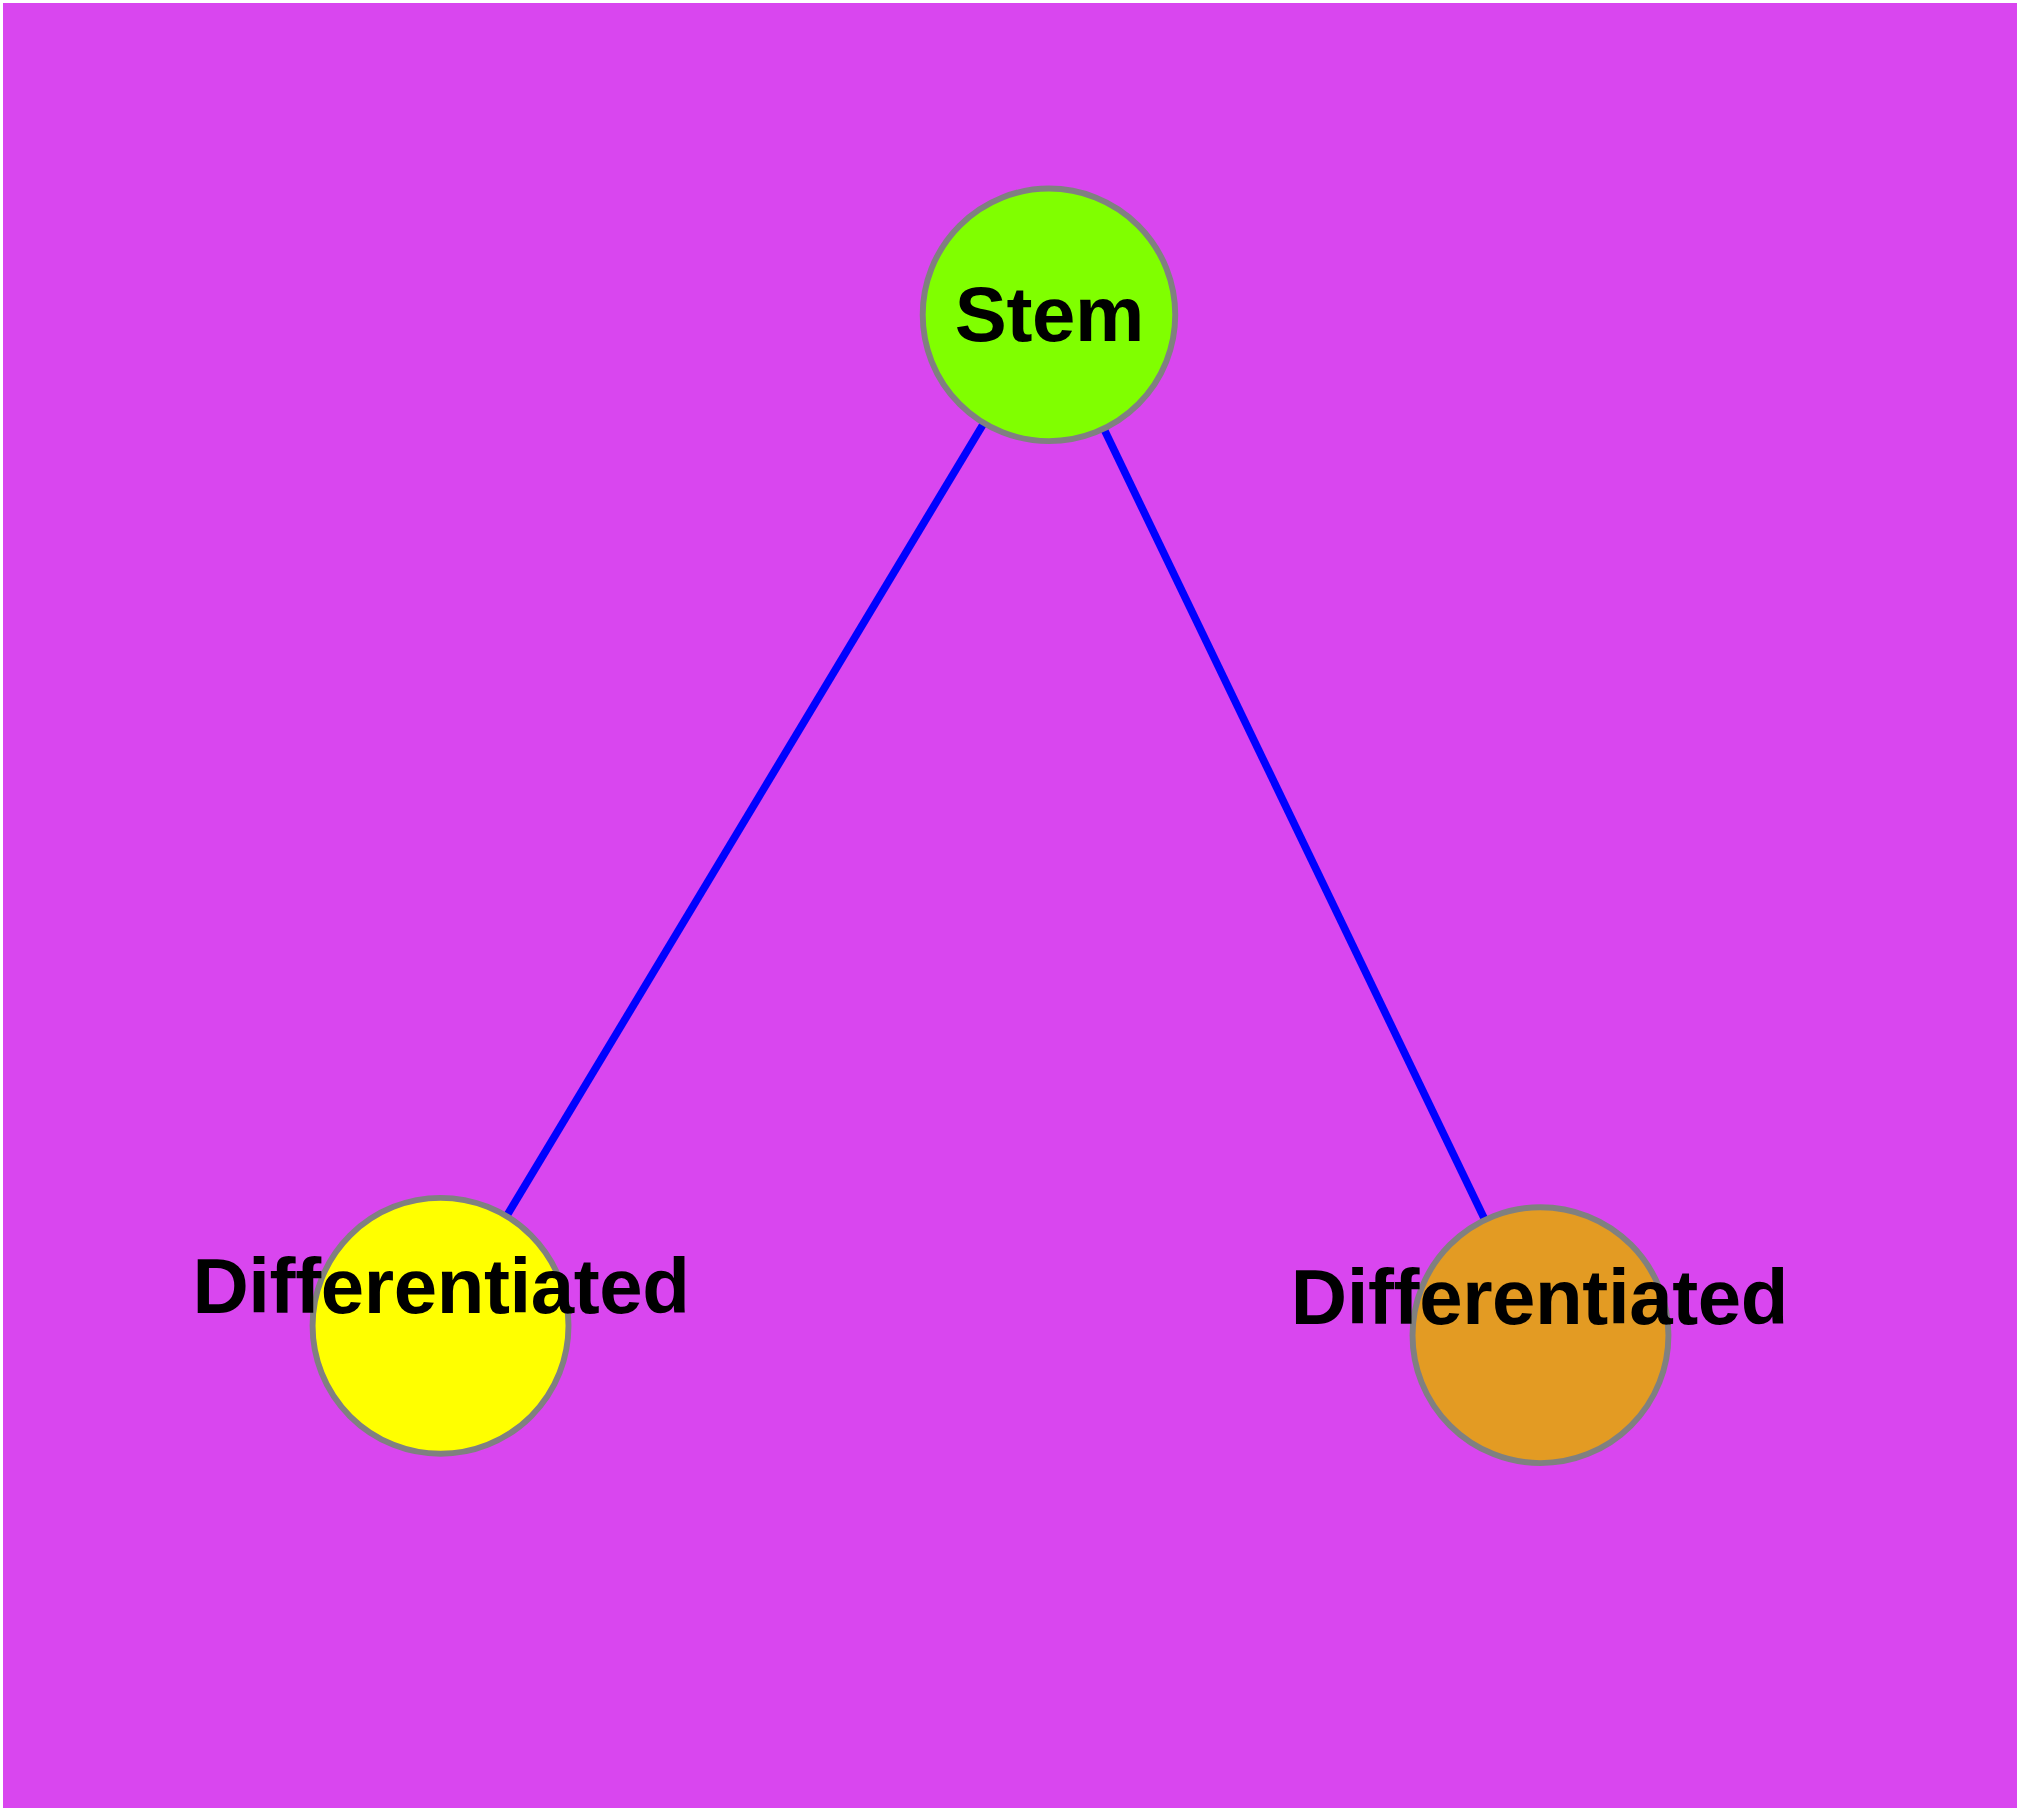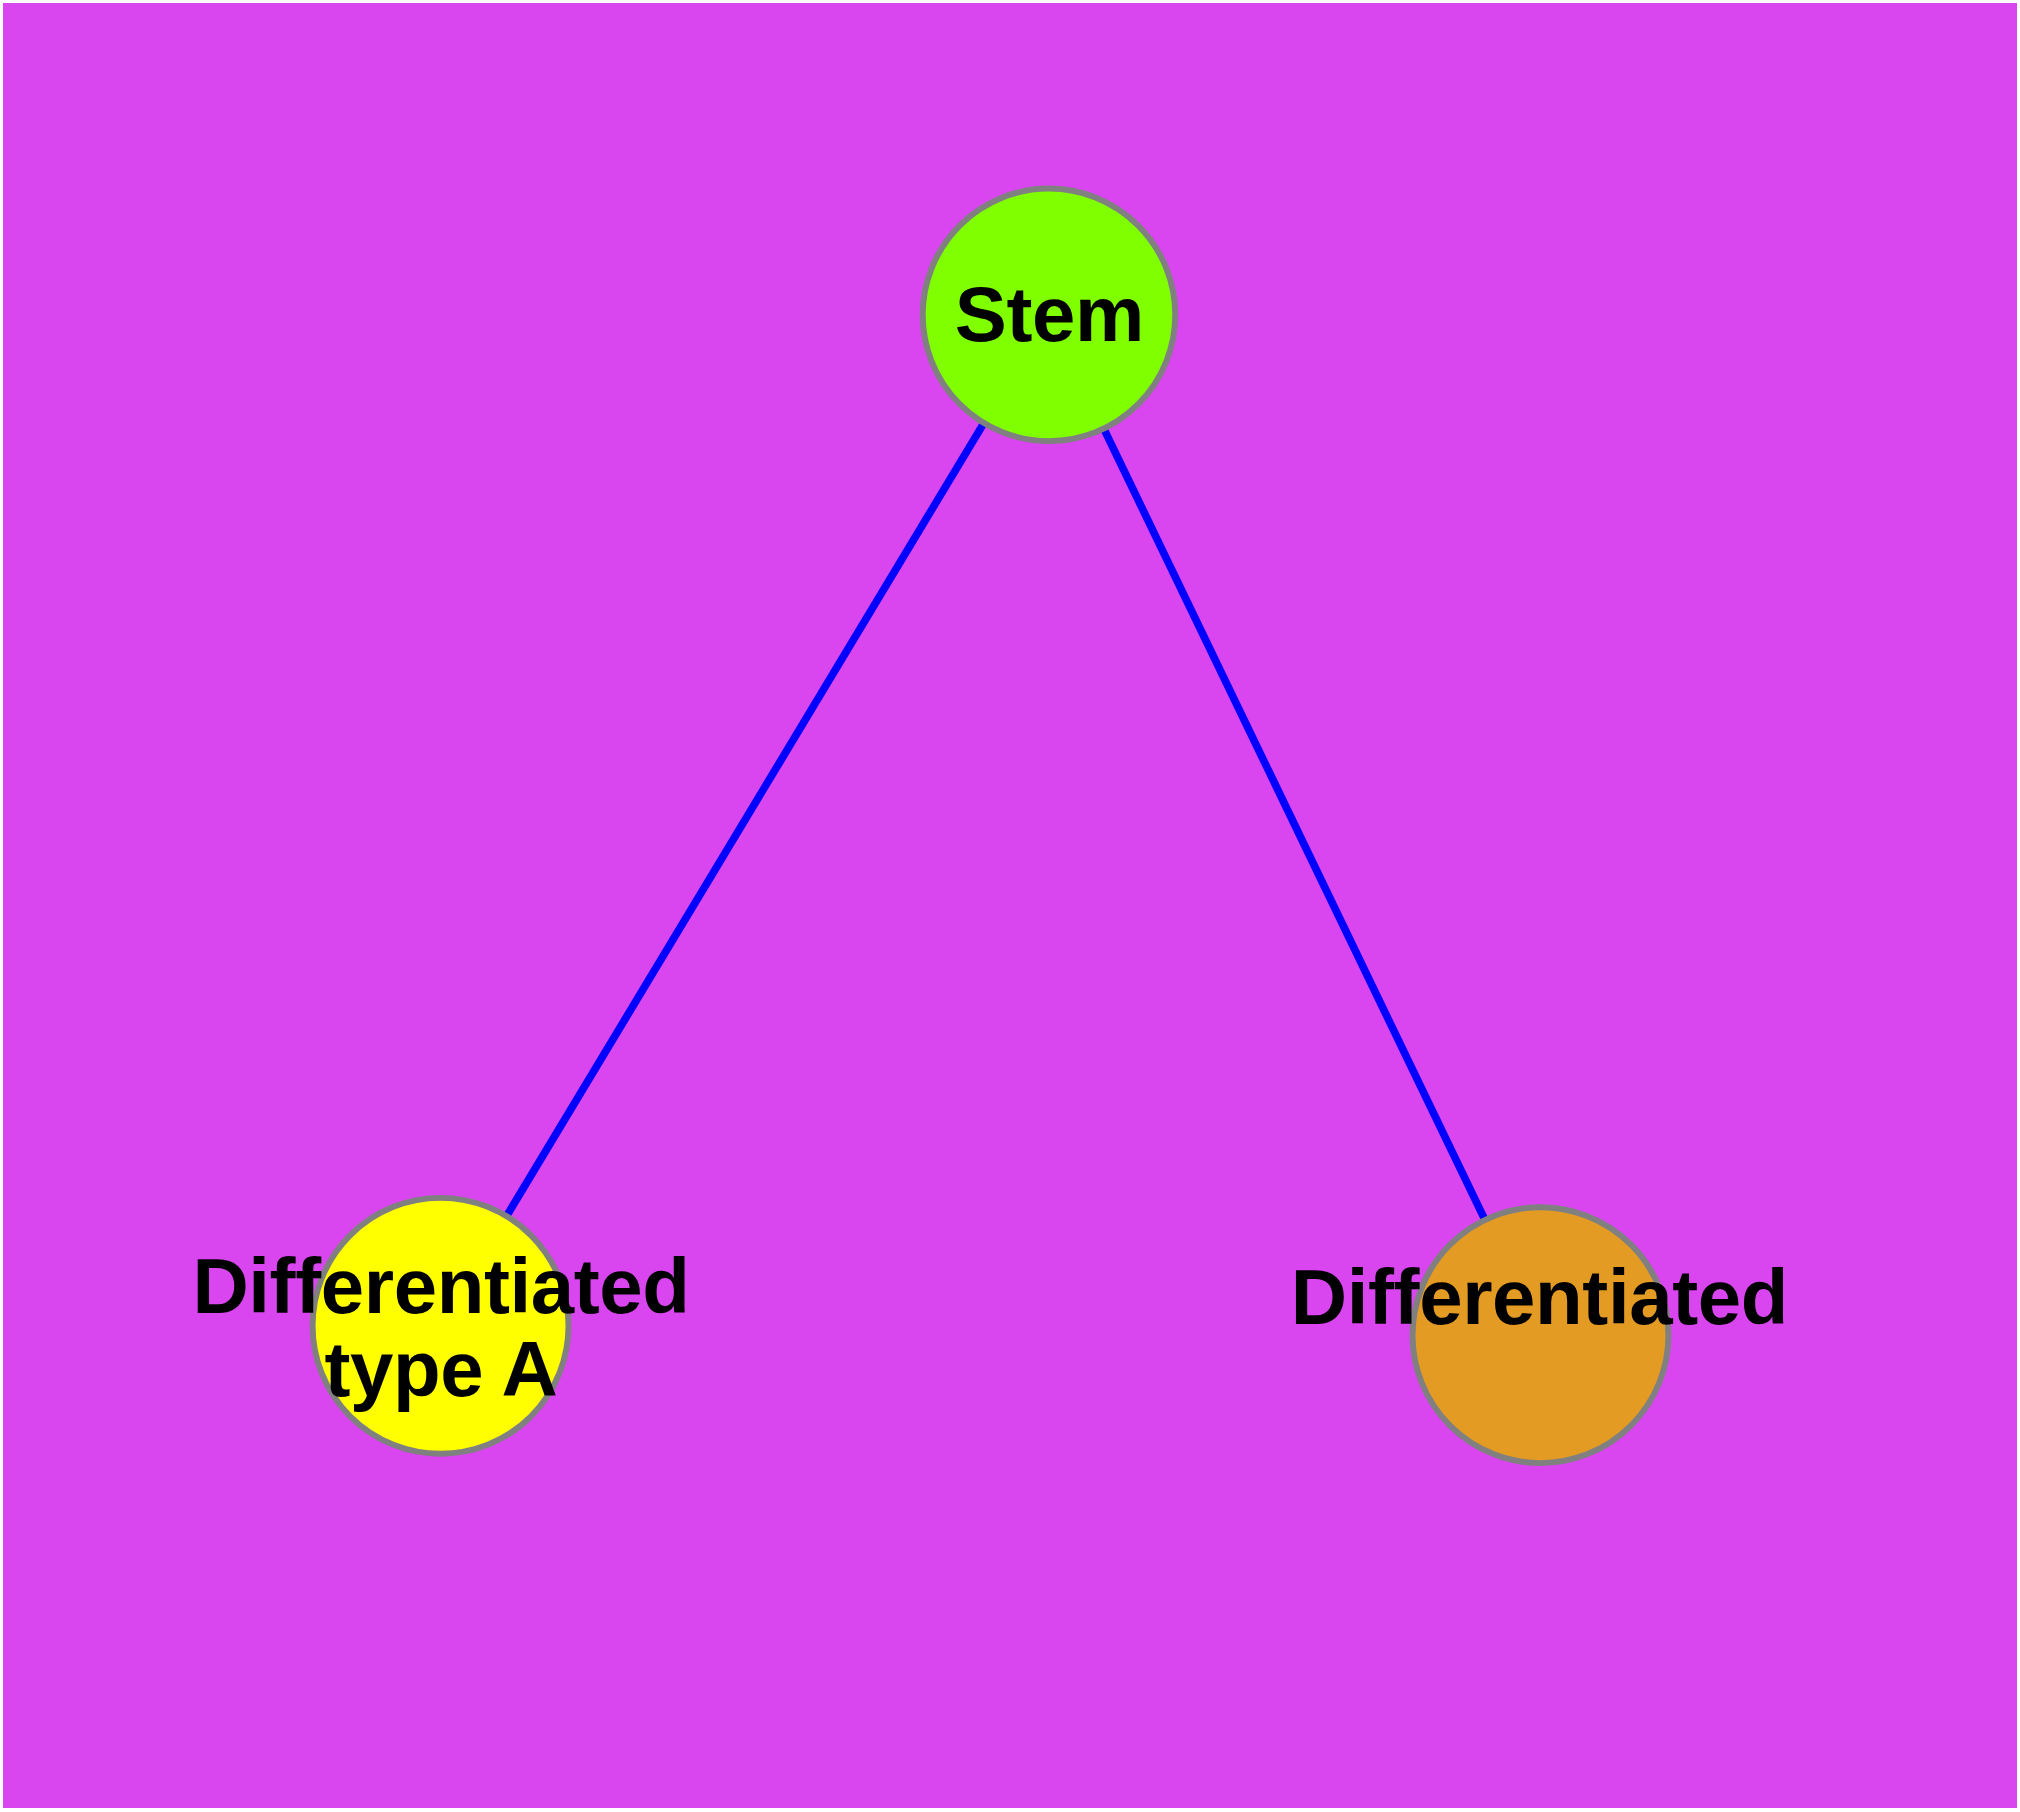--- a/index.html
+++ b/index.html
@@ -83,19 +83,19 @@
 
       <g>
         <circle cx="516" cy="1561" r="151" fill="#ffff00" stroke="#808080" stroke-width="7"></circle>
         <circle cx="1814" cy="1572" r="151" fill="#e39b23" stroke="#808080" stroke-width="7"></circle>
         <circle cx="1234" cy="368" r="149" fill="#80ff00" stroke="#808080" stroke-width="7"></circle>
       </g>
     </svg>
 
     <div class="node-label" id="label-stem">Stem</div>
 
-    <div class="node-label" id="label-type-a"><span>Differentiated</span><br><span>type A</span></div>
+    <div class="node-label" id="label-type-a"><span>Differentiated</span><br></div>
 
     <div class="node-label" id="label-type-b"><span>Differentiated</span><br></div>
 
   </div>
 </div>
 
 
 </body></html>

